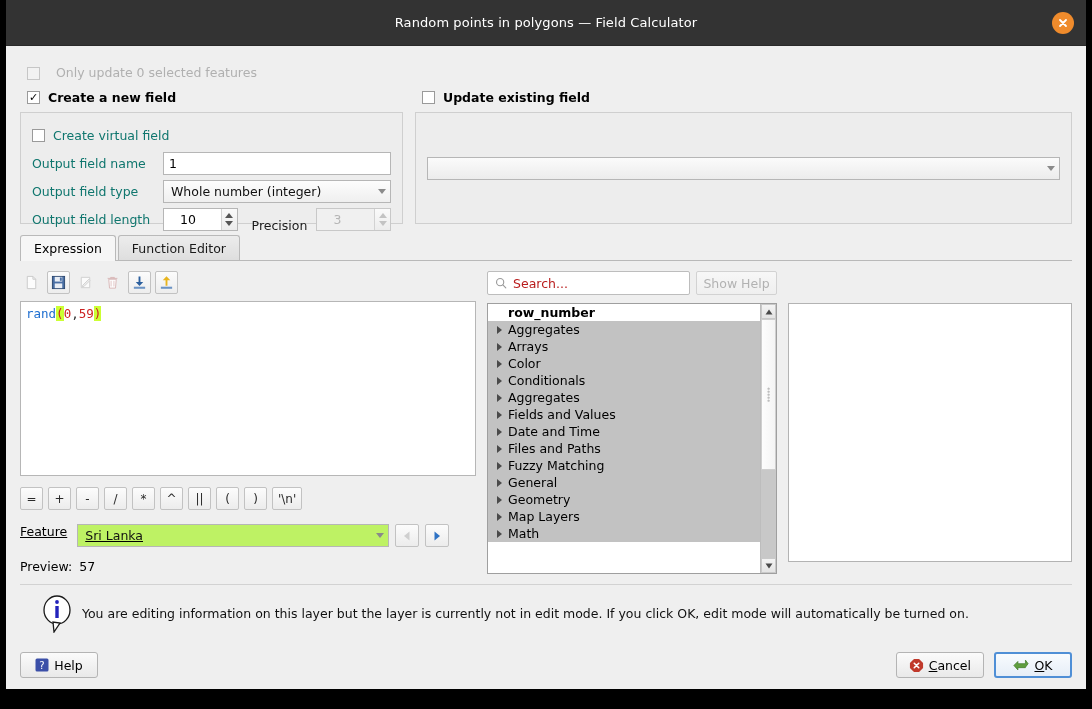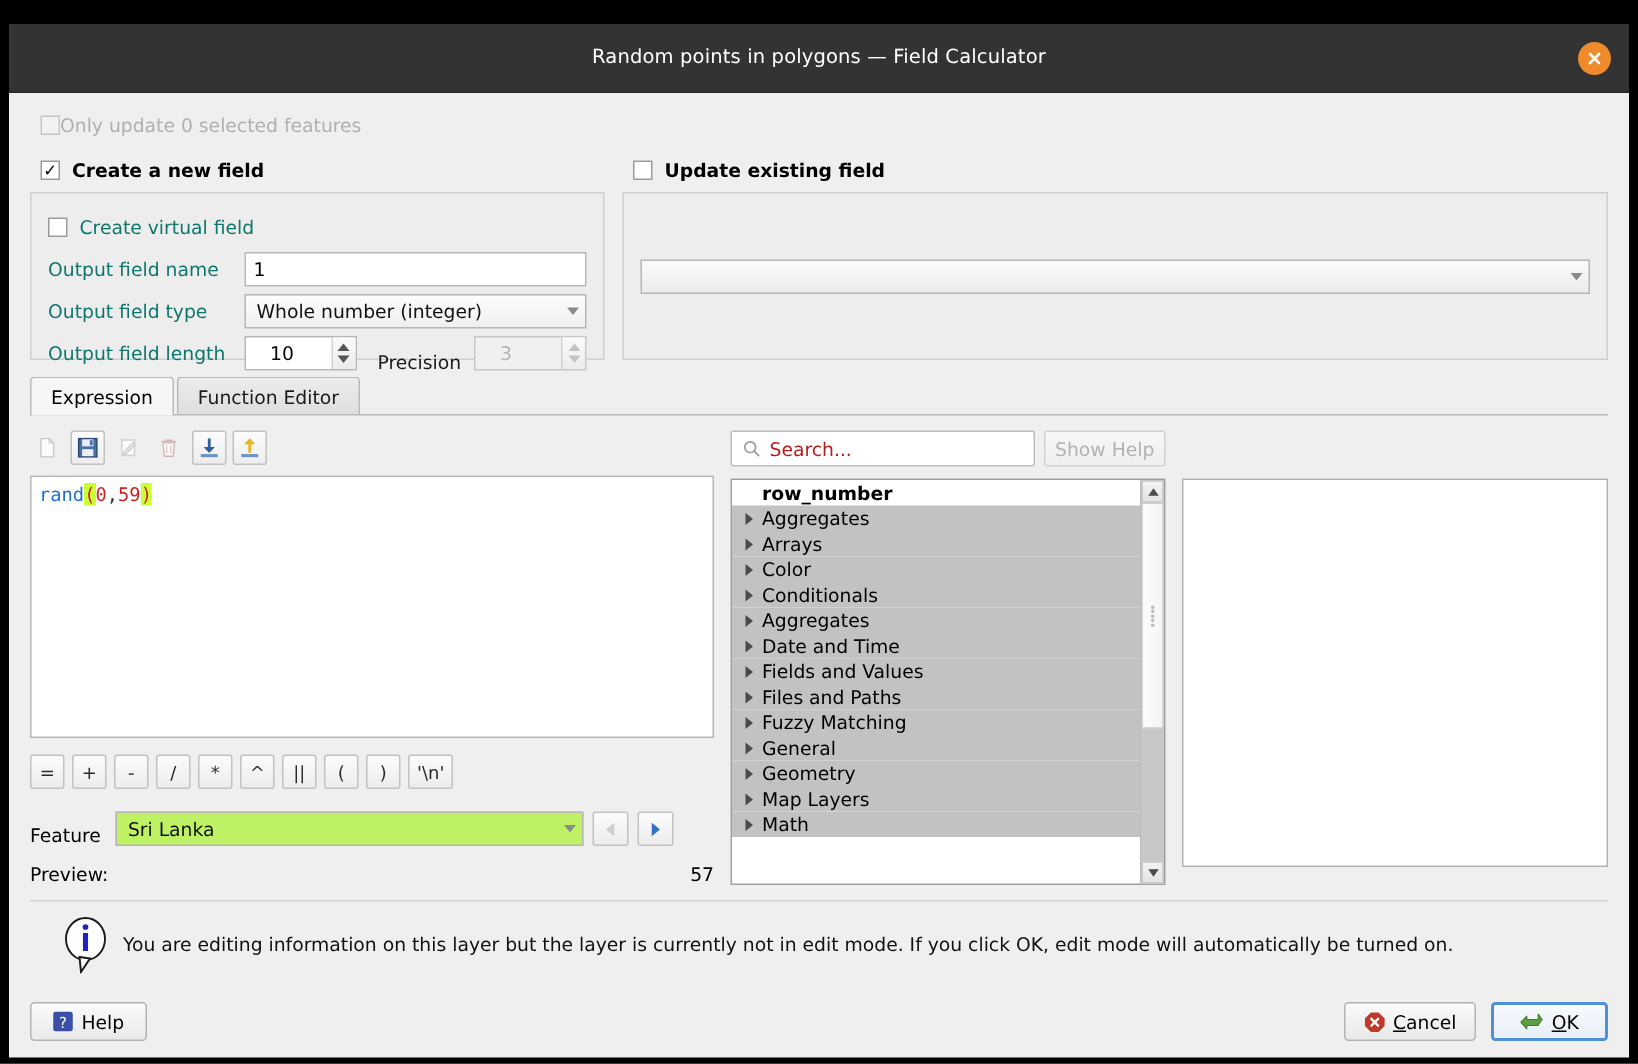--- a/index.html
+++ b/index.html
@@ -5,21 +5,21 @@
   * { box-sizing: border-box; }
   html, body {
     margin: 0; padding: 0;
     width: 1092px; height: 709px;
     background: #000;
     font-family: "DejaVu Sans", sans-serif;
     font-size: 12px;
     overflow: hidden;
   }
   .window {
-    position: absolute; left: 0; top: 16px;
+    position: absolute; left: 0; top: 0;
     width: 1092px; height: 510px;
     background: #efefef;
     border: 6px solid #000;
     border-top: none;
     display: flex; flex-direction: column;
   }
   
   .titlebar {
     height: 46px; flex: 0 0 46px;
     background: #333333;
@@ -39,21 +39,21 @@
   }
   .close-btn svg { display:block; }
   
   .body {
     flex: 1 1 auto;
     padding: 0 14px;
     display: flex; flex-direction: column;
     background: #efefef;
   }
   .row-only-update {
-    display: flex; align-items: center; gap: 0;
+    display: flex; align-items: flex-end; gap: 16px;
     height: 26px; margin-top: 8px; padding-left: 7px;
   }
   .cb {
     width: 13px; height: 13px; flex: 0 0 13px;
     border: 1px solid #9a9a9a; background: #ffffff;
     display: inline-flex; align-items: center; justify-content: center;
     font-size: 11px; line-height: 1; color: #000;
   }
   .cb.disabled { border-color: #c6c6c6; background: #f2f2f2; }
   .lbl-disabled { color: #b0b0b0; font-size: 12.5px; }
@@ -160,30 +160,30 @@
   .tok-num { color: #cc2222; }
   .tok-comma { color: #333; }
   .ops { display: flex; gap: 5px; margin-top: 11px; }
   .opbtn {
     min-width: 23px; height: 23px; padding: 0 5px;
     border: 1px solid #c2c2c2; border-radius: 2px;
     background: linear-gradient(#fcfcfc,#ececec);
     display: flex; align-items: center; justify-content: center;
     font-size: 12px; color: #2a2a2a;
   }
-  .feature-row { display: flex; align-items: flex-end; margin-top: 14px; height: 24px; }
+  .feature-row { display: flex; align-items: flex-start; margin-top: 14px; height: 24px; text-decoration: underline; }
   .feature-row .flbl { font-size: 12.5px; margin-right: 10px; }
   .feat-combo { width: 312px; }
   .navbtn {
     width: 24px; height: 23px; margin-left: 6px;
     border: 1px solid #c2c2c2; border-radius: 2px;
     background: linear-gradient(#fcfcfc,#ececec);
     display: flex; align-items: center; justify-content: center;
   }
-  .preview-row { margin-top: 11px; font-size: 12.5px; display: flex; gap: 7px; justify-content: space-between; }
+  .preview-row { margin-top: 11px; font-size: 12.5px; display: flex; gap: 7px; }
   
   .func-pane { width: 290px; flex: 0 0 290px; display: flex; flex-direction: column; }
   .search-row { display: flex; gap: 6px; height: 24px; }
   .search-box {
     flex: 1 1 auto; border: 1px solid #bdbdbd; background: #fff;
     display: flex; align-items: center; gap: 6px; padding: 0 7px;
     border-radius: 2px;
   }
   .search-box .ph { color: #b91c1c; font-size: 12.5px; }
   .showhelp {
@@ -486,27 +486,27 @@
             <div class="litem sel">
                 <span class="arrow">
                   <i></i>
                 </span>
                 <span>Aggregates</span>
               </div>
             <div class="litem sel">
                 <span class="arrow">
                   <i></i>
                 </span>
+                <span>Fields and Values</span>
+              </div>
+            <div class="litem sel">
+                <span class="arrow">
+                  <i></i>
+                </span>
                 <span>Date and Time</span>
-              </div>
-            <div class="litem sel">
-                <span class="arrow">
-                  <i></i>
-                </span>
-                <span>Fields and Values</span>
               </div>
             <div class="litem sel">
                 <span class="arrow">
                   <i></i>
                 </span>
                 <span>Files and Paths</span>
               </div>
             <div class="litem sel">
                 <span class="arrow">
                   <i></i>

